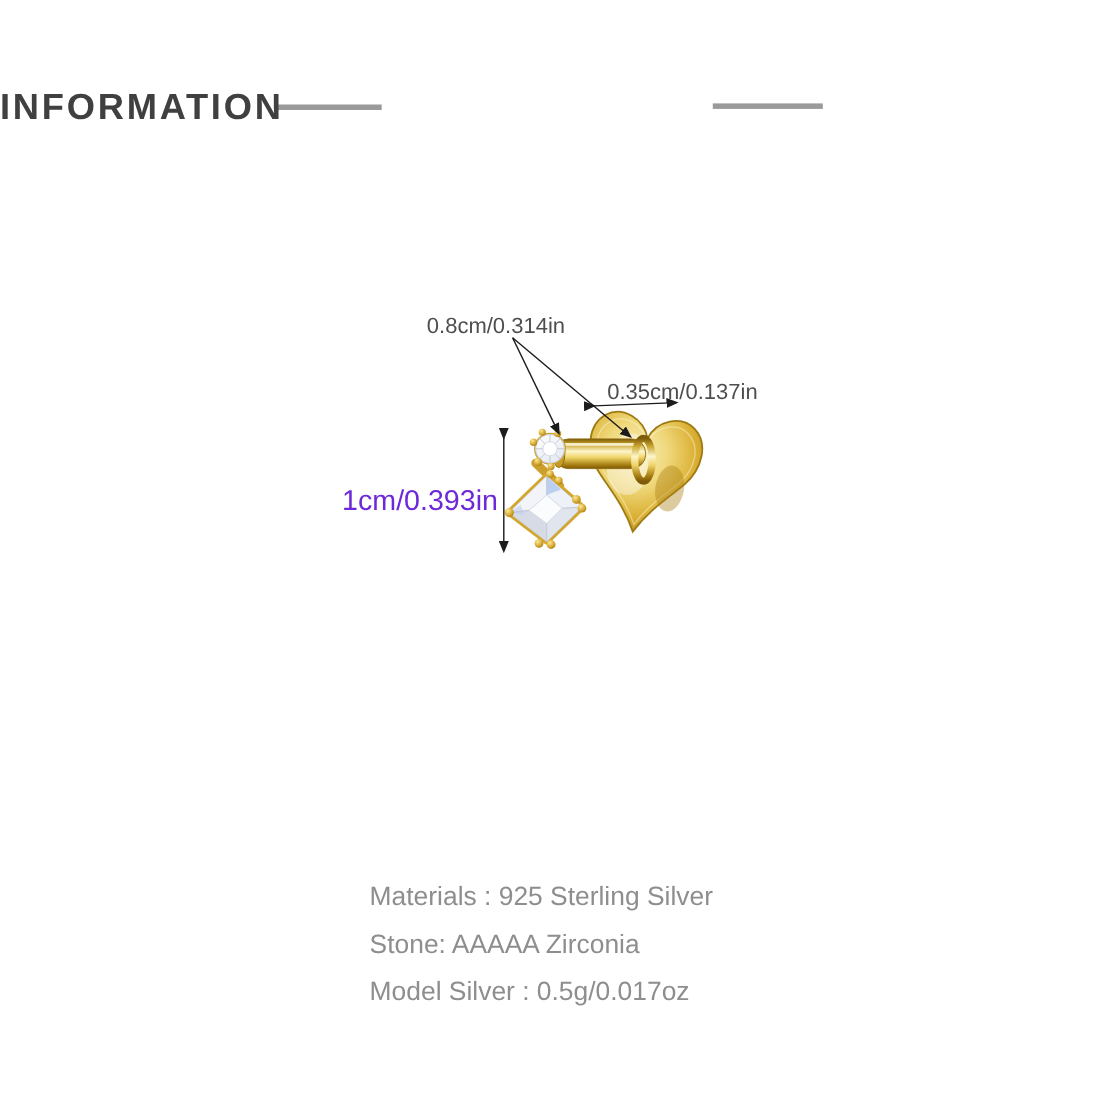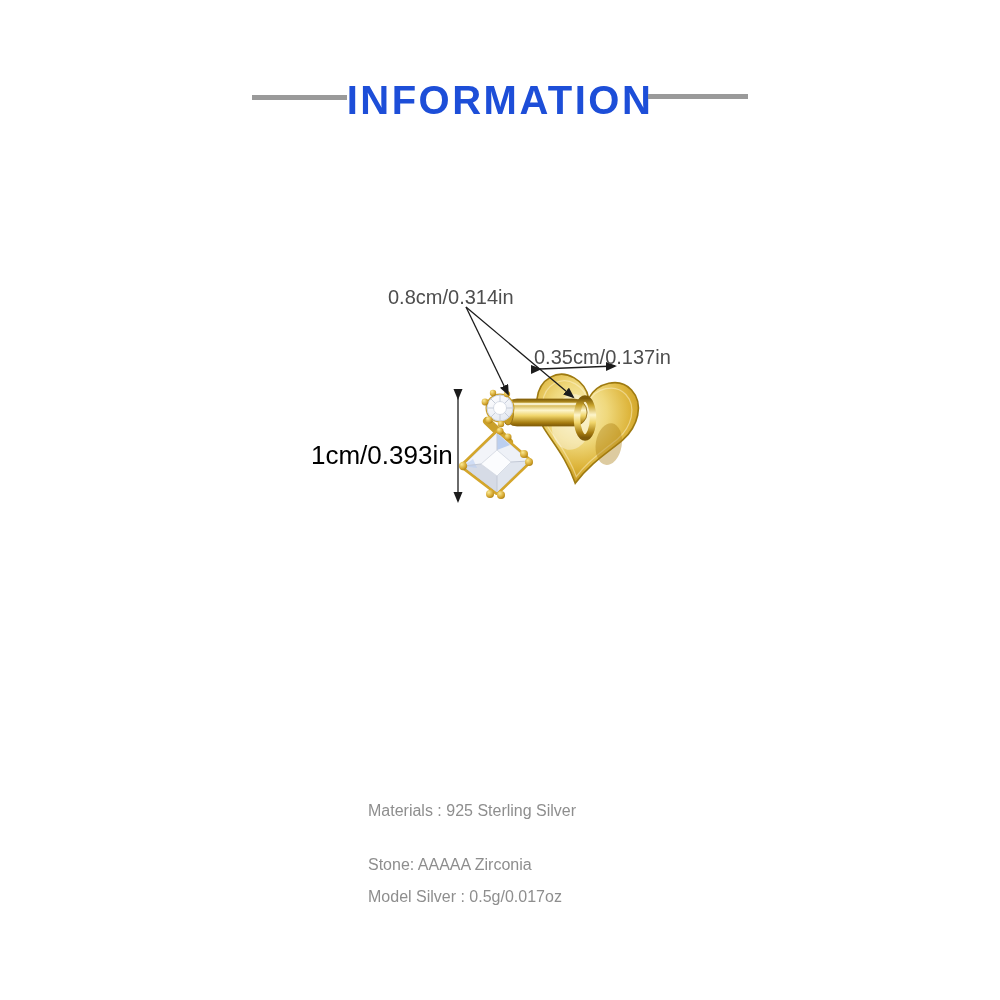--- a/index.html
+++ b/index.html
@@ -1,26 +1,26 @@
 <!DOCTYPE html>
 <html><head>
 <meta charset="utf-8">
 <style>
   html,body{margin:0;padding:0;background:#ffffff;}
   body{width:1000px;height:1000px;position:relative;overflow:hidden;
        font-family:"Liberation Sans", sans-serif;}
   
   .rule{position:absolute;height:5px;background:#9a9a9a;}
-  .title{position:absolute;left:0;right:0;top:78px;text-align:center;
-         font-size:40px;font-weight:bold;letter-spacing:2.5px;color:#1d4ed8;}
+  .title{position:absolute;left:0;right:0;top:78px;
+         font-size:33px;font-weight:bold;letter-spacing:2.5px;color:#404040;}
   
   .mlabel{position:absolute;color:#4e4e4e;font-size:20px;white-space:nowrap;}
-  .mlabel-big{position:absolute;color:#000000;font-size:26px;white-space:nowrap;}
+  .mlabel-big{position:absolute;color:#6d28d9;font-size:26px;white-space:nowrap;}
   
-  .spec{position:absolute;left:368px;color:#8e8e8e;font-size:16px;white-space:nowrap;}
+  .spec{position:absolute;left:336px;color:#8e8e8e;font-size:24px;white-space:nowrap;}
   svg{position:absolute;left:0;top:0;}
 </style>
 </head>
 <body>
 
 <div>
   <div class="rule" style="left:252px;top:95px;width:95px;"></div>
   <div class="title">INFORMATION</div>
   <div class="rule" style="left:648px;top:94px;width:100px;"></div>
 </div>
@@ -127,20 +127,20 @@
     <g>
       <line x1="466" y1="307" x2="508" y2="394" marker-end="url(#ah)"></line>
       <line x1="466" y1="307" x2="573" y2="397" marker-end="url(#ah)"></line>
     </g>
     <line x1="540" y1="369" x2="615" y2="366" marker-start="url(#ah)" marker-end="url(#ah)"></line>
     <line x1="458" y1="398" x2="458" y2="501" marker-start="url(#ah)" marker-end="url(#ah)"></line>
   </g>
 </svg>
 
 <div class="mlabel" style="left:388px;top:286px;">0.8cm/0.314in</div>
-<div class="mlabel" style="left:534px;top:346px;text-align:center;">0.35cm/0.137in</div>
+<div class="mlabel" style="left:552px;top:346px;text-align:center;">0.35cm/0.137in</div>
 <div class="mlabel-big" style="left:311px;top:440px;">1cm/0.393in</div>
 
 <div>
   <div class="spec" style="top:802px;">Materials : 925 Sterling Silver</div>
-  <div class="spec" style="top:845px;margin-top:11px;">Stone: AAAAA Zirconia</div>
+  <div class="spec" style="top:845px;">Stone: AAAAA Zirconia</div>
   <div class="spec" style="top:888px;">Model Silver : 0.5g/0.017oz</div>
 </div>
 
 </body></html>

